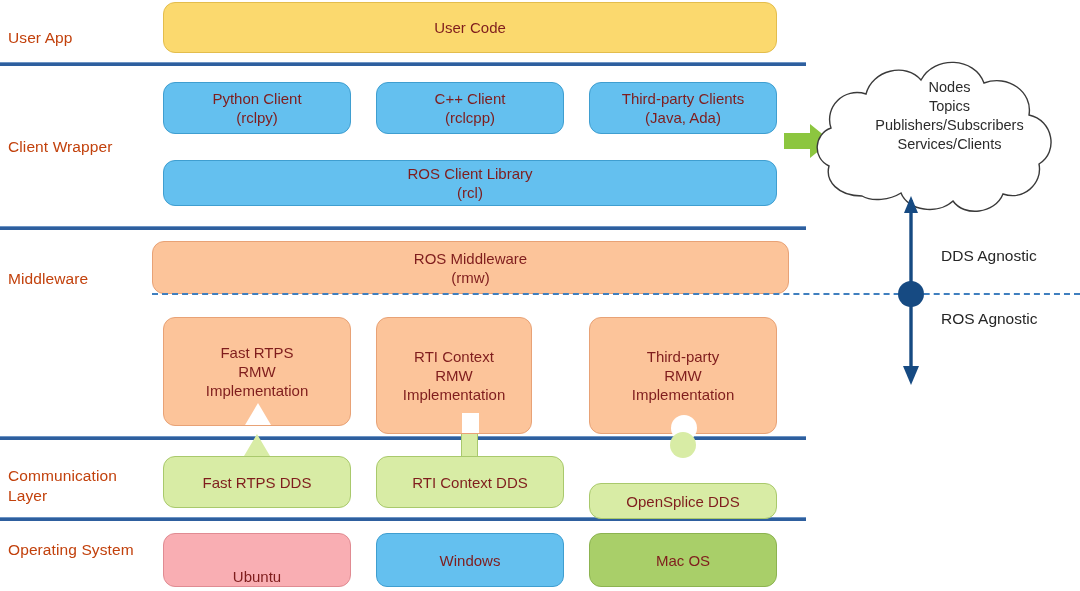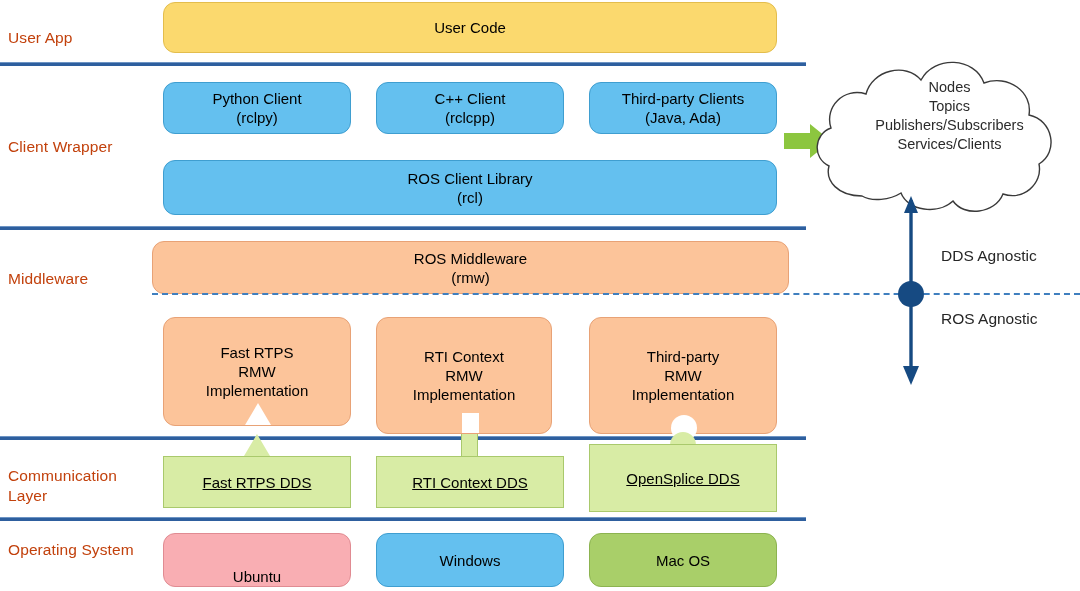--- a/index.html
+++ b/index.html
@@ -45,34 +45,33 @@
   .box {
     position: absolute;
     box-sizing: border-box;
     display: flex;
     flex-direction: column;
     align-items: center;
     justify-content: center;
     text-align: center;
     font-size: 15px;
     line-height: 19px;
-    color: #000000;
+    color: #7f1d1d;
     border-radius: 12px;
     border: 1px solid rgba(0,0,0,0.18);
   }
   .box .ln { display: block; white-space: nowrap; }
 
   .box-yellow { background: #fbd96e; border-color: #e3bd4d; }
   .box-blue   { background: #64c0ef; border-color: #3f9ed0; }
   .box-orange { background: #fcc49a; border-color: #e8a276; }
   .box-green-dds {
     background: #d8eca5;
     border-color: #a9c96c;
-    border-radius: 0;
-    text-decoration: underline;
+    border-radius: 12px;
   }
   .box-pink   { background: #f9aeb3; border-color: #e08b92; }
   .box-osblue { background: #64c0ef; border-color: #3f9ed0; }
   .box-osgreen{ background: #a9cf69; border-color: #8cb350; }
 
   
   .notch {
     position: absolute;
     background: #ffffff;
   }
@@ -193,40 +192,40 @@
   <div class="box box-blue" style="left:163px; top:82px; width:188px; height:52px;">
     <span class="ln">Python Client</span>
     <span class="ln">(rclpy)</span>
   </div>
 
   <div class="box box-blue" style="left:589px; top:82px; width:188px; height:52px;">
     <span class="ln">Third-party Clients</span>
     <span class="ln">(Java, Ada)</span>
   </div>
 
-  <div class="box box-blue" style="left:163px; top:160px; width:614px; height:55px;">
+  <div class="box box-blue" style="left:163px; top:160px; width:614px; height:46px;">
     <span class="ln">ROS Client Library</span>
     <span class="ln">(rcl)</span>
   </div>
 
   <div class="box box-orange" style="left:152px; top:241px; width:637px; height:53px;">
     <span class="ln">ROS Middleware</span>
     <span class="ln">(rmw)</span>
   </div>
 
   <div class="dashed-line" style="top:293px;"></div>
 
   <div class="box box-orange" style="left:163px; top:317px; width:188px; height:109px;">
     <span class="ln">Fast RTPS</span>
     <span class="ln">RMW</span>
     <span class="ln">Implementation</span>
     <span class="notch notch-tri" style="left:81px; bottom:0px;"></span>
   </div>
 
-  <div class="box box-orange" style="left:376px; top:317px; width:176px; height:117px;">
+  <div class="box box-orange" style="left:376px; top:317px; width:156px; height:117px;">
     <span class="ln">RTI Context</span>
     <span class="ln">RMW</span>
     <span class="ln">Implementation</span>
     <span class="notch notch-sq" style="left:85px; bottom:0px;"></span>
   </div>
 
   <div class="box box-orange" style="left:589px; top:317px; width:188px; height:117px;">
     <span class="ln">Third-party</span>
     <span class="ln">RMW</span>
     <span class="ln">Implementation</span>
@@ -238,29 +237,29 @@
   <span class="plug plug-circ" style="left:670px; top:432px;"></span>
 
   <div class="box box-green-dds" style="left:163px; top:456px; width:188px; height:52px;">
     <span class="ln">Fast RTPS DDS</span>
   </div>
 
   <div class="box box-green-dds" style="left:376px; top:456px; width:188px; height:52px;">
     <span class="ln">RTI Context DDS</span>
   </div>
 
-  <div class="box box-green-dds" style="left:589px; top:444px; width:188px; height:68px;">
+  <div class="box box-green-dds" style="left:589px; top:483px; width:188px; height:36px;">
     <span class="ln">OpenSplice DDS</span>
   </div>
 
   <div class="box box-pink" style="left:163px; top:533px; width:188px; height:54px;justify-content:flex-end;">
     <span class="ln">Ubuntu</span>
   </div>
 
-  <div class="box box-osblue" style="left:376px; top:533px; width:188px; height:54px;">
+  <div class="box box-osblue" style="left:376px; top:533px; width:188px; height:54px;border-radius:11px;">
     <span class="ln">Windows</span>
   </div>
 
   <div class="box box-osgreen" style="left:589px; top:533px; width:188px; height:54px;">
     <span class="ln">Mac OS</span>
   </div>
 
   <svg class="overlay" viewBox="0 0 1080 591">
 
     <g>

